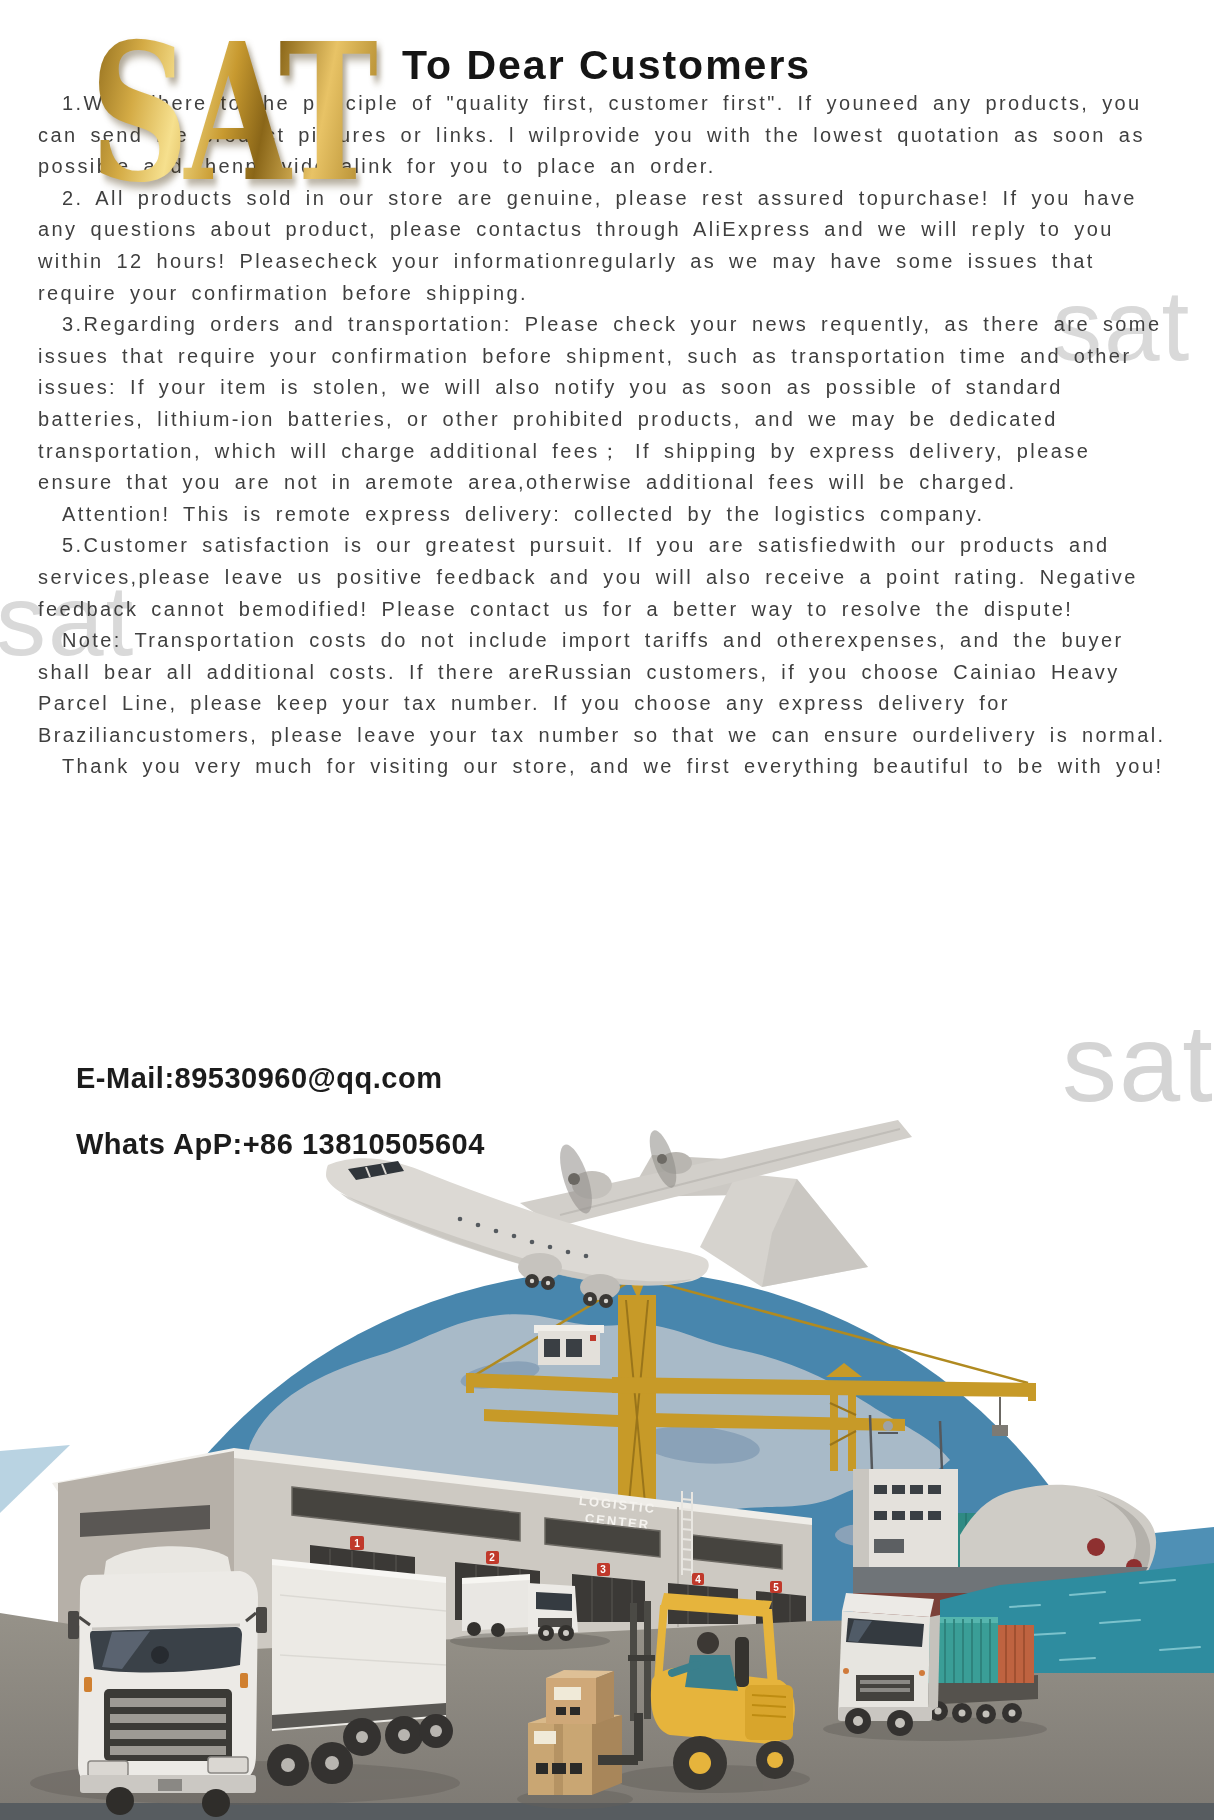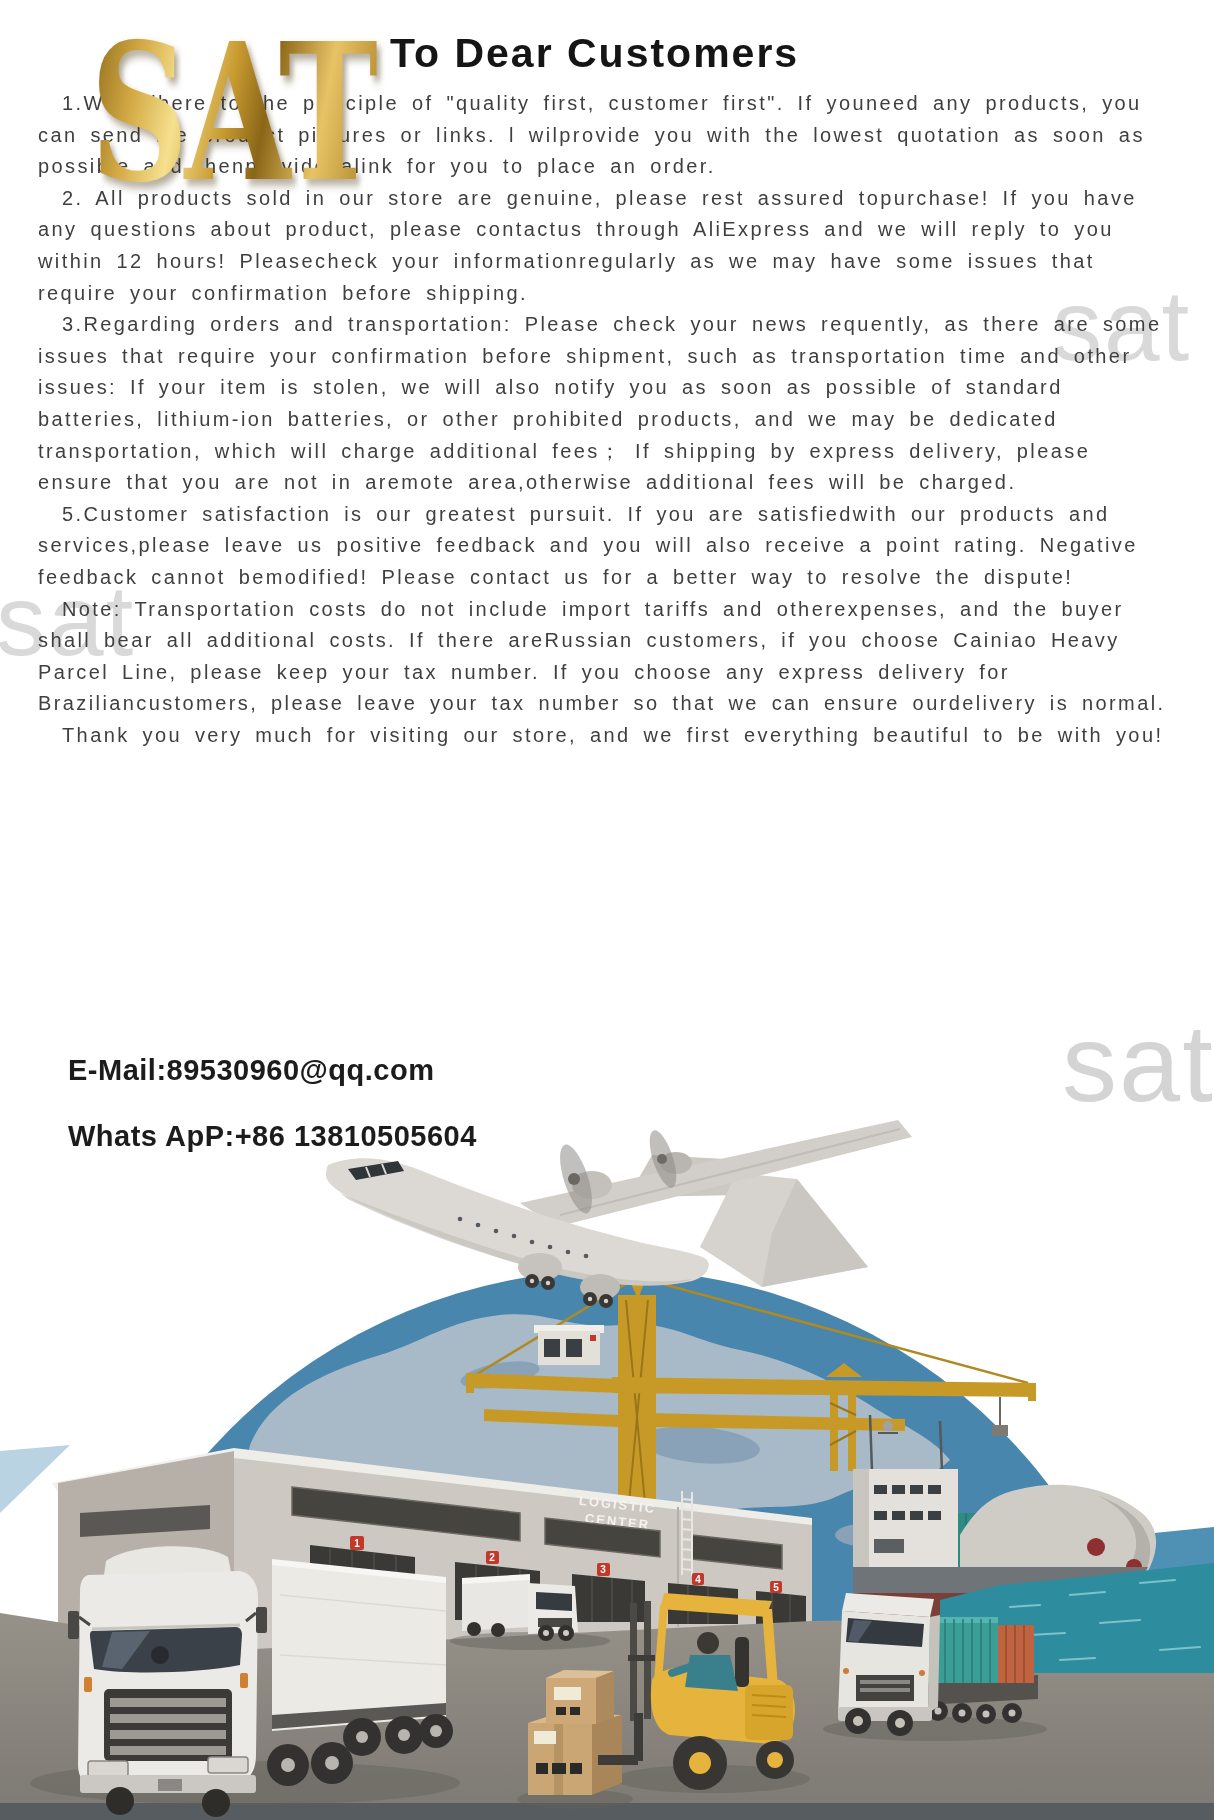--- a/index.html
+++ b/index.html
@@ -10,26 +10,26 @@
       font-weight:400;line-height:1;letter-spacing:2px;}
   #wm1{left:1052px;top:275px;font-size:100px;}
   #wm2{left:-4px;top:570px;font-size:100px;}
   #wm3{left:1062px;top:1008px;font-size:110px;color:#d4d4d4;}
   #logo{position:absolute;left:90px;top:18px;z-index:5;font-family:"DejaVu Serif","Liberation Serif",serif;
         font-weight:bold;font-size:190px;line-height:1;letter-spacing:-6px;
         transform:scaleX(.72);transform-origin:left top;
         background:linear-gradient(105deg,#8a6618 0%,#d4ab45 18%,#f6e08e 32%,#c89a30 48%,#8a6618 60%,#e8c366 78%,#a37b1f 100%);
         -webkit-background-clip:text;background-clip:text;color:#b8882a;-webkit-text-fill-color:transparent;
         filter:drop-shadow(5px 6px 4px rgba(60,40,0,.40));}
-  #title{position:absolute;left:390px;top:30px;z-index:3;margin:0;font-size:41px;font-weight:700;
+  #title{position:absolute;left:390px;top:30px;z-index:3;margin:12px;font-size:41px;font-weight:700;
          color:#151515;letter-spacing:2px;}
   #notice{position:absolute;left:38px;top:88px;width:1132px;z-index:2;
           font-size:20px;line-height:31.6px;color:#3f3f3f;letter-spacing:2.4px;word-spacing:5px;}
   #notice p{margin:0;text-indent:24px;}
-  .contact{position:absolute;left:64px;z-index:3;margin:4px;font-size:29px;font-weight:700;
+  .contact{position:absolute;left:64px;z-index:3;margin:12px;font-size:29px;font-weight:700;
            color:#1c1c1c;letter-spacing:.5px;}
   #email{top:1050px;}
   #whatsapp{top:1116px;}
   #scene{position:absolute;left:0;top:1115px;z-index:2;}
 </style>
 </head>
 <body>
 
 <div id="stage">
 
@@ -37,20 +37,21 @@
   <div class="wm" id="wm2">sat</div>
   <div class="wm" id="wm3">sat</div>
 
   <div id="logo">SAT</div>
   <h1 id="title">To Dear Customers</h1>
 
   <div id="notice">
     <p>1.We adhere to the principle of "quality first, customer first". If youneed any products, you can send me product pictures or links. l wilprovide you with the lowest quotation as soon as possible and thenprovide alink for you to place an order.</p>
     <p>2. All products sold in our store are genuine, please rest assured topurchase! If you have any questions about product, please contactus through AliExpress and we will reply to you within 12 hours! Pleasecheck your informationregularly as we may have some issues that require your confirmation before shipping.</p>
     <p>3.Regarding orders and transportation: Please check your news requently, as there are some issues that require your confirmation before shipment, such as transportation time and other issues: If your item is stolen, we will also notify you as soon as possible of standard batteries, lithium-ion batteries, or other prohibited products, and we may be dedicated transportation, which will charge additional fees；  If shipping by express delivery, please ensure that you are not in aremote area,otherwise additional fees will be charged.</p>
+    <p>Attention! This is remote express delivery: collected by the logistics company.</p>
     <p>5.Customer satisfaction is our greatest pursuit. If you are satisfiedwith our products and services,please leave us positive feedback and you will also receive a point rating. Negative feedback cannot bemodified! Please contact us for a better way to resolve the dispute!</p>
     <p>Note: Transportation costs do not include import tariffs and otherexpenses, and the buyer shall bear all additional costs. If there areRussian customers, if you choose Cainiao Heavy Parcel Line, please keep your tax number. If you choose any express delivery for Braziliancustomers, please leave your tax number so that we can ensure ourdelivery is normal.</p>
     <p>Thank you very much for visiting our store, and we first everything beautiful to be with you!</p>
   </div>
 
   <p class="contact" id="email">E-Mail:89530960@qq.com</p>
   <p class="contact" id="whatsapp">Whats ApP:+86 13810505604</p>
 
   <svg id="scene" width="1214" height="705" viewBox="0 0 1214 705">
     <defs>

